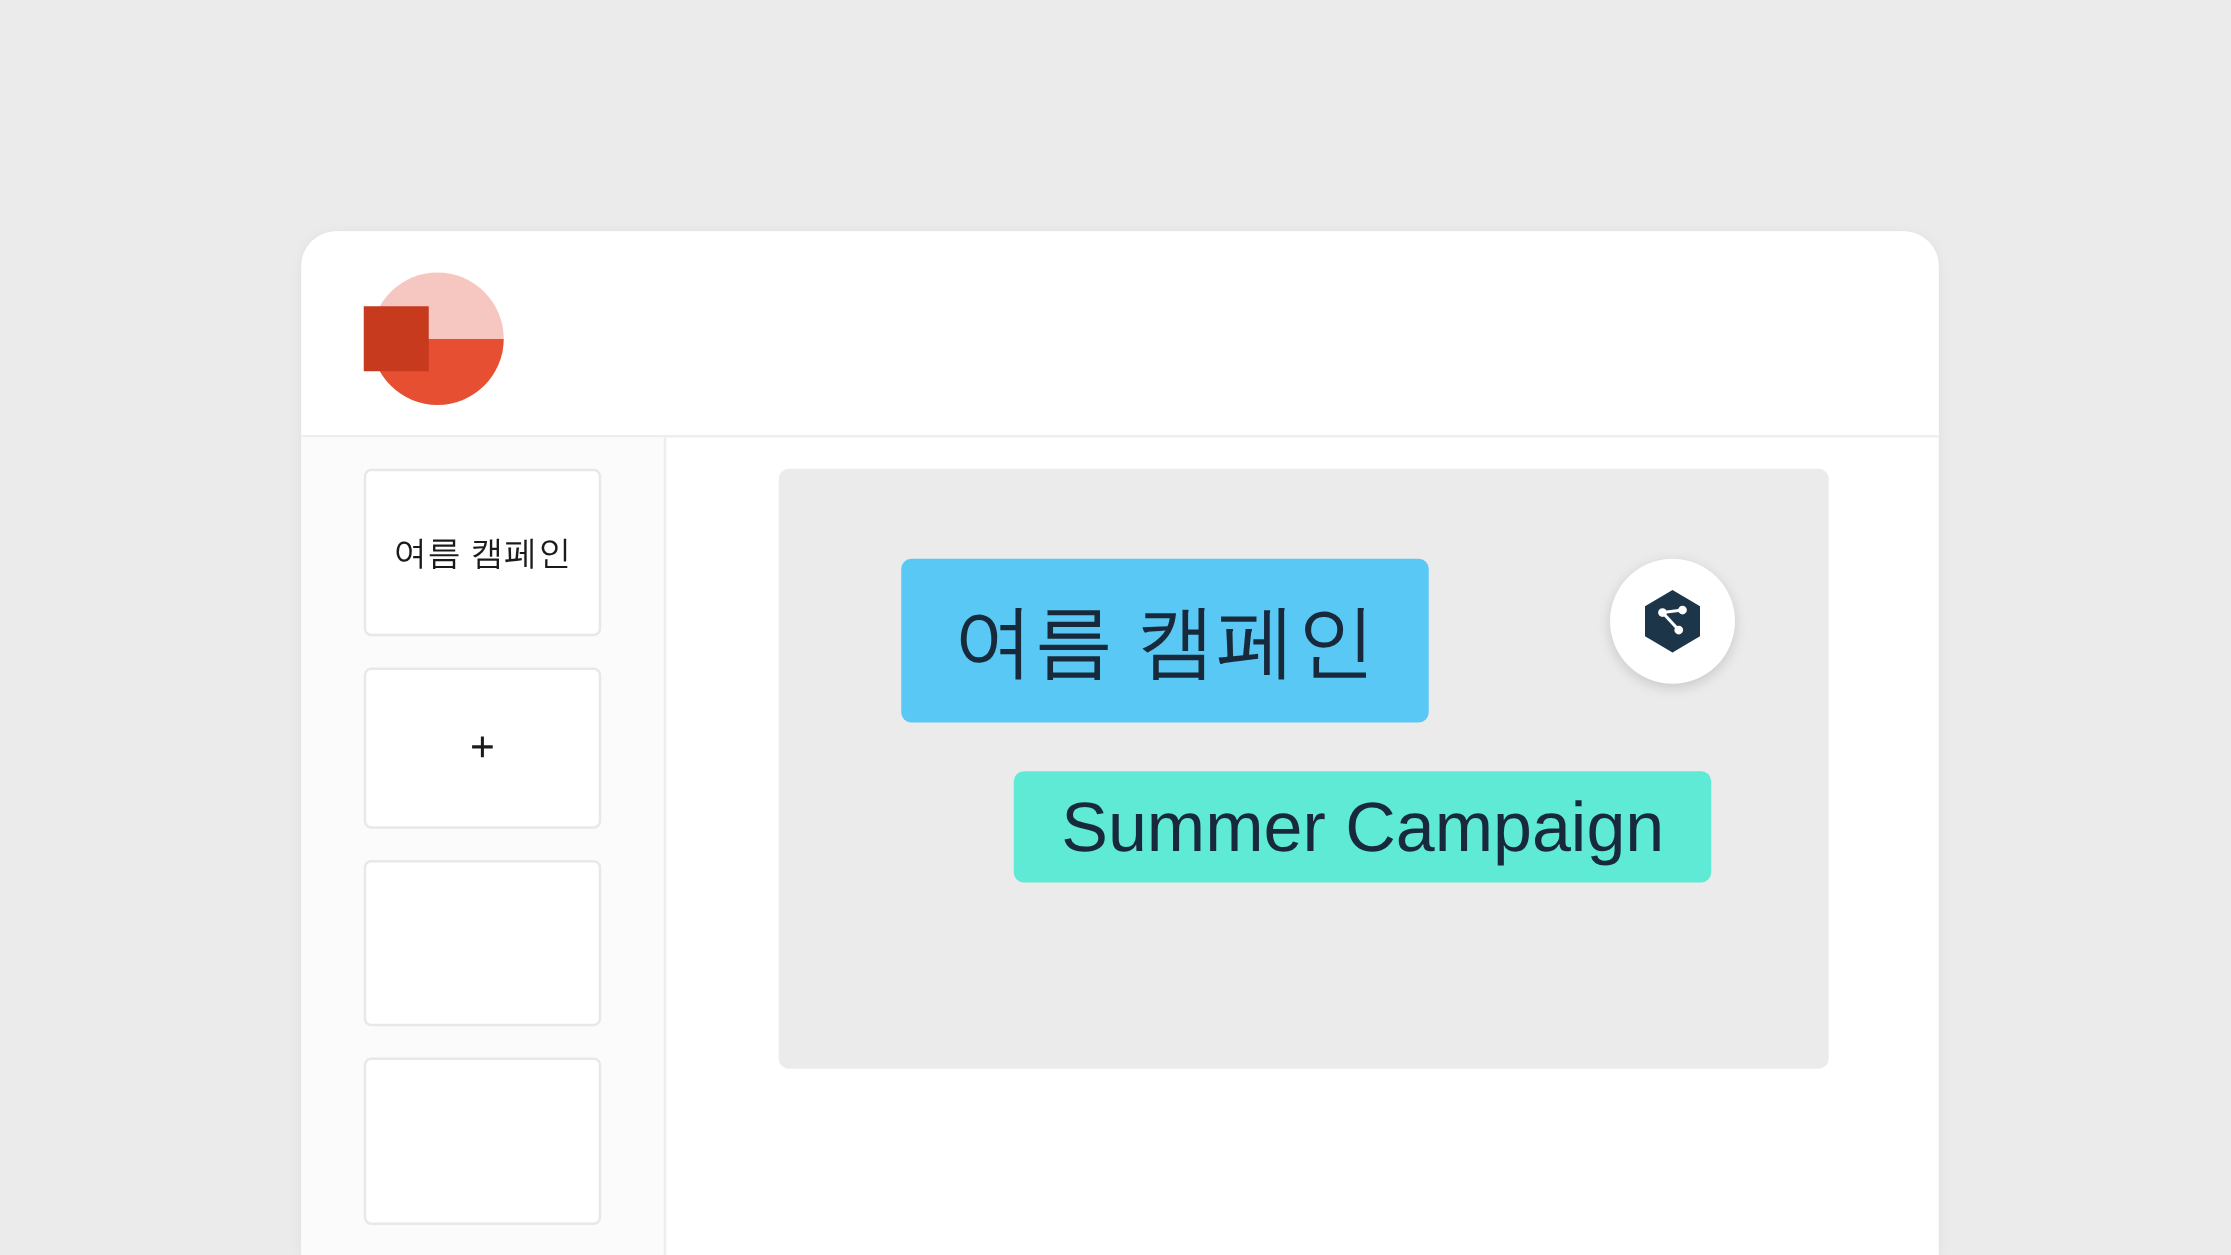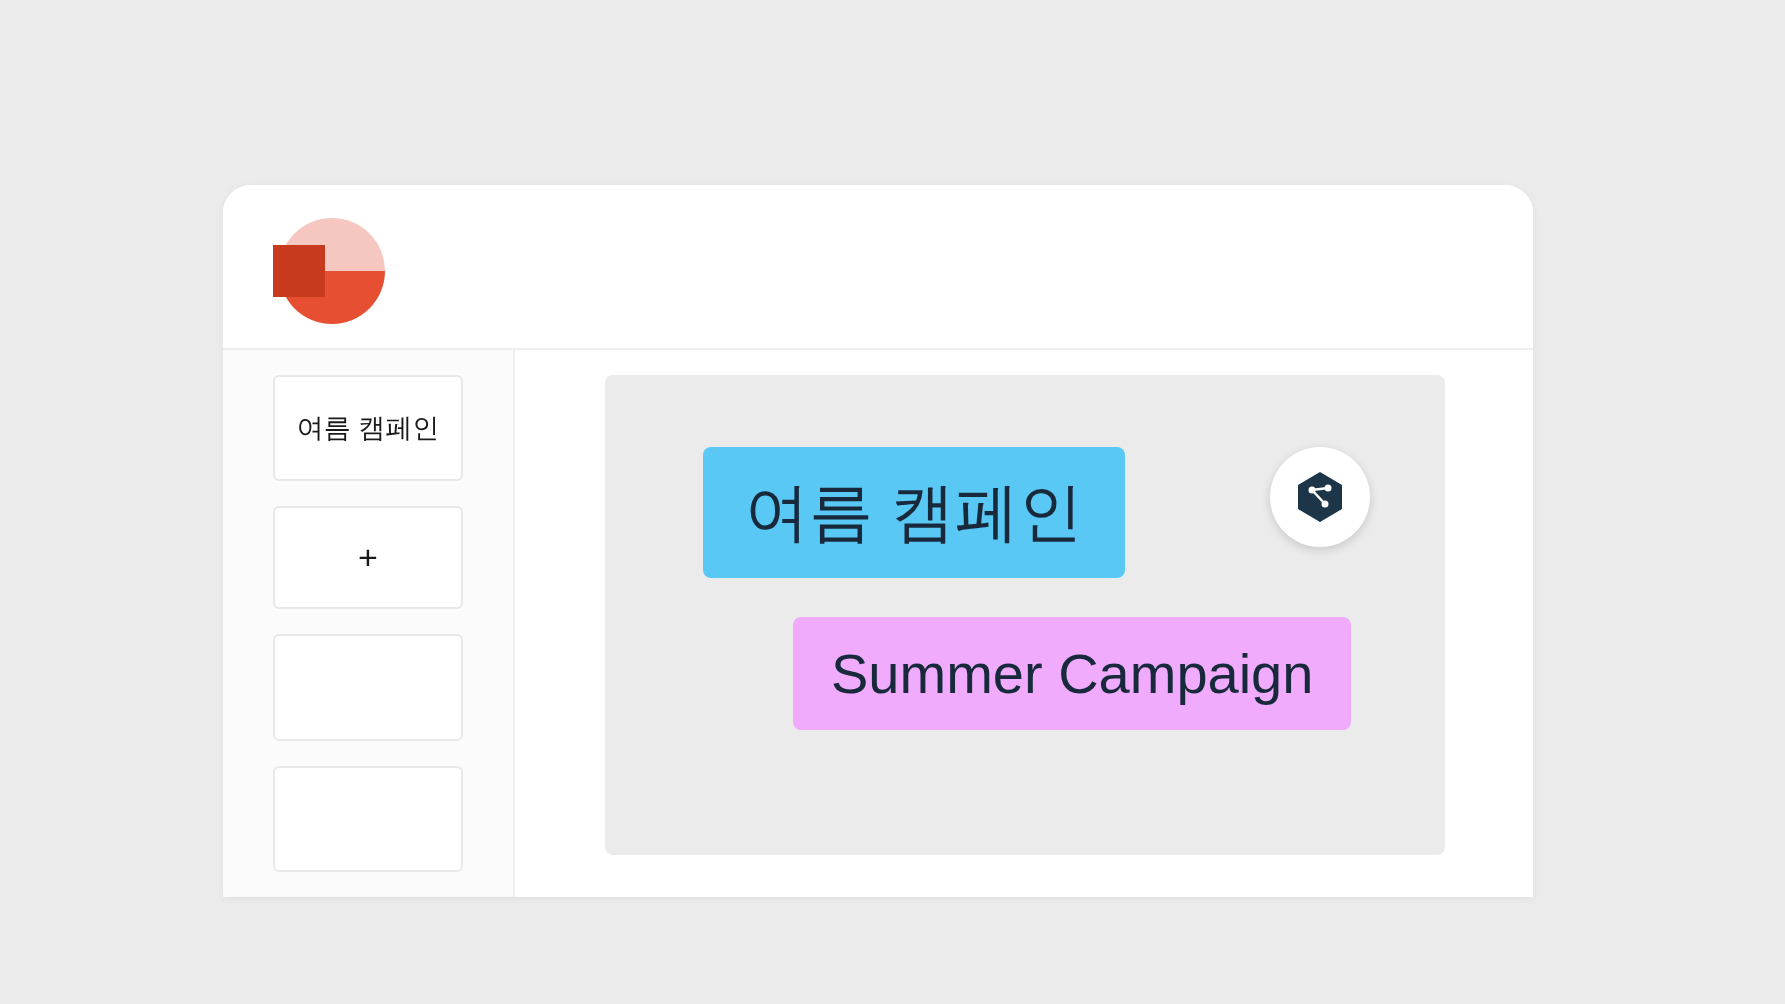--- a/index.html
+++ b/index.html
@@ -23,23 +23,23 @@
       left: 0;
       width: 1785px;
       height: 1004px;
       background: #ebebeb;
       border-radius: 40px;
     }
     
     .app-window {
       position: absolute;
       top: 185px;
-      left: 223px;
+      left: 241px;
       width: 1310px;
-      height: 712px;
+      height: 820px;
       background: #ffffff;
       border-radius: 28px 28px 0 0;
       box-shadow: 0 2px 10px rgba(0,0,0,0.05);
       overflow: hidden;
     }
     
     .header {
       position: relative;
       width: 100%;
       height: 165px;
@@ -145,23 +145,23 @@
       font-size: 64px;
       font-weight: 500;
       color: #17293a;
       white-space: nowrap;
     }
     
     .text-box-english {
       position: absolute;
       top: 242px;
       left: 188px;
-      background: #f0abfc;
+      background: #5eead4;
       border-radius: 8px;
-      padding: 24px 38px;
+      padding: 12px 38px;
       font-size: 56px;
       font-weight: 400;
       color: #17293a;
       white-space: nowrap;
     }
     
     .translate-badge {
       position: absolute;
       top: 72px;
       left: 665px;

